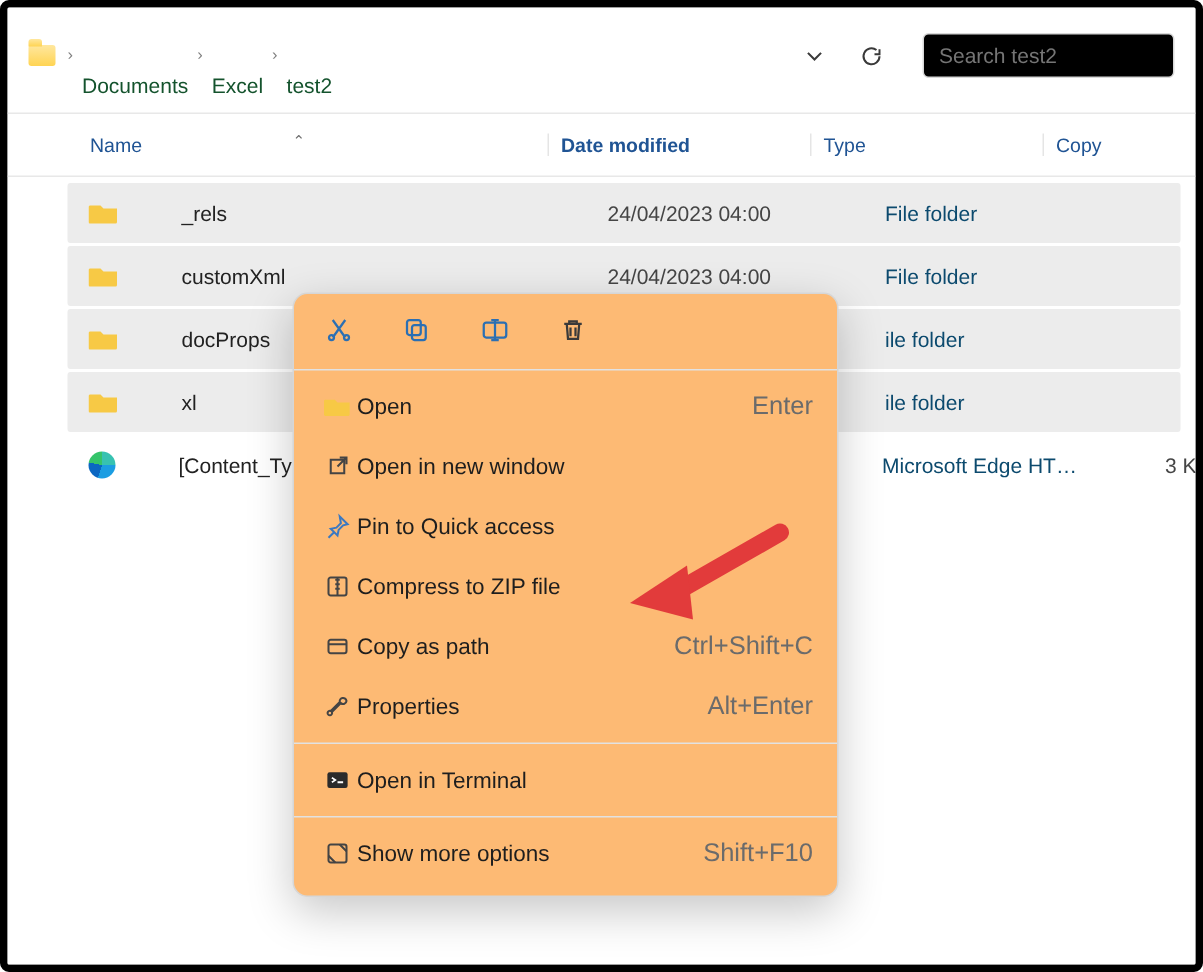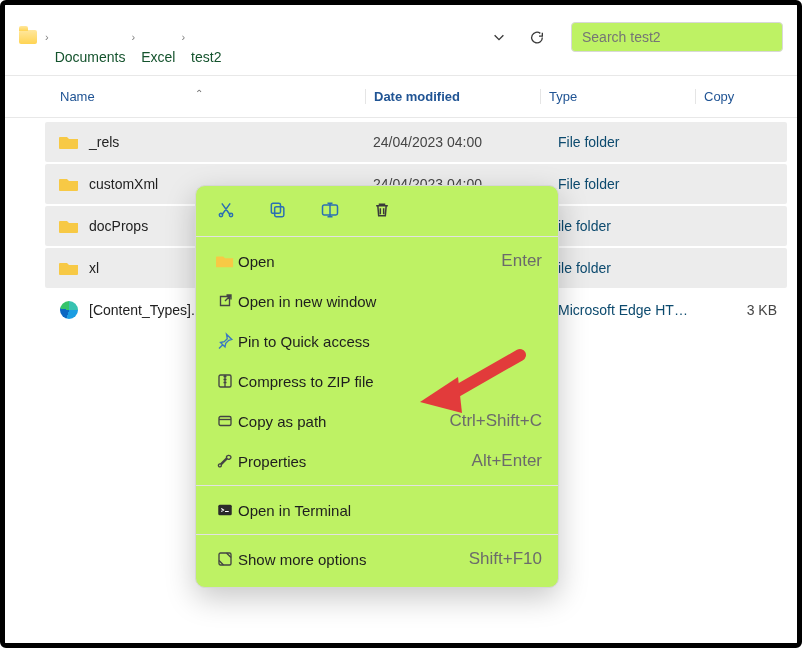--- a/index.html
+++ b/index.html
@@ -35,24 +35,24 @@
   .folder-icon::before{
     content:"";position:absolute;top:-4px;left:0;width:9px;height:5px;
     background:linear-gradient(#ffe79e,#ffd453);border-radius:2px 2px 0 0;
   }
   .bc { display:flex; align-items:center; gap:6px; font-size:14px; }
   .bc span.sep { color:#808080; font-size:11px; }
   .bc a { color:#14532d; text-decoration:none; cursor:pointer;margin-top:40px; }
   .addr-ctrls { display:flex; align-items:center; gap:22px; margin-left:auto; padding-right:8px;}
   .chev, .refresh { width:16px; height:16px; display:flex; align-items:center; justify-content:center; color:#3d3d3d; cursor:pointer;}
   .search {
-    width: 212px; margin-left:8px;
+    width: 168px; margin-left:8px;
     border:1px solid #d8d8d8; border-radius:4px;
     padding:6px 10px; font-size:14px; color:#7a7a7a;
-    background:#bef264;
+    background:#000000;
   }
   
   .cols {
     display:flex; align-items:center;
     height:42px; padding-left:55px;
     font-size:13px; color:#205494;
     border-bottom:1px solid #e8e8e8;
     position:relative;
   }
   .col-name { flex:0 0 305px; position:relative; }
@@ -64,33 +64,33 @@
   .rows { padding: 4px 10px 0 40px; }
   .row {
     display:flex; align-items:center;
     height:40px; border-radius:2px;
     padding-left:14px; gap:10px;
     background:#ececec; margin-bottom:2px;
     font-size:14px; color:#222;
   }
   .row:nth-child(5){ background:#fff; }
   .row .ficon { width:20px; display:flex; justify-content:center;}
-  .row .c-name { flex:0 0 274px; }
+  .row .c-name { flex:0 0 274px;margin-left:32px; }
   .row .c-date { flex:0 0 175px; color:#454545; }
   .row .c-type { flex:0 0 155px; color:#0c4a6e; }
   .row .c-size { flex:0 0 60px; text-align:right; color:#454545; padding-right:6px;}
   .edge-icon {
     width:18px;height:18px;border-radius:50%;
     background: conic-gradient(#37c2b1 0 25%, #1b9de2 25% 55%, #0b67c2 55% 78%, #35c46a 78% 100%);
   }
   
   .ctx {
-    position:absolute; left:190px; top:180px;
+    position:absolute; left:190px; top:190px;
     width:364px;
-    background:#bef264;
+    background:#fdba74;
     border:1px solid #d6d6d6;
     border-radius:10px;
     box-shadow:0 10px 30px rgba(0,0,0,.22);
     padding: 12px 0 8px 0;
     font-size:15px;
   }
   .ctx-top {
     display:flex; gap:28px;
     padding: 0 18px 10px 18px;
   }

